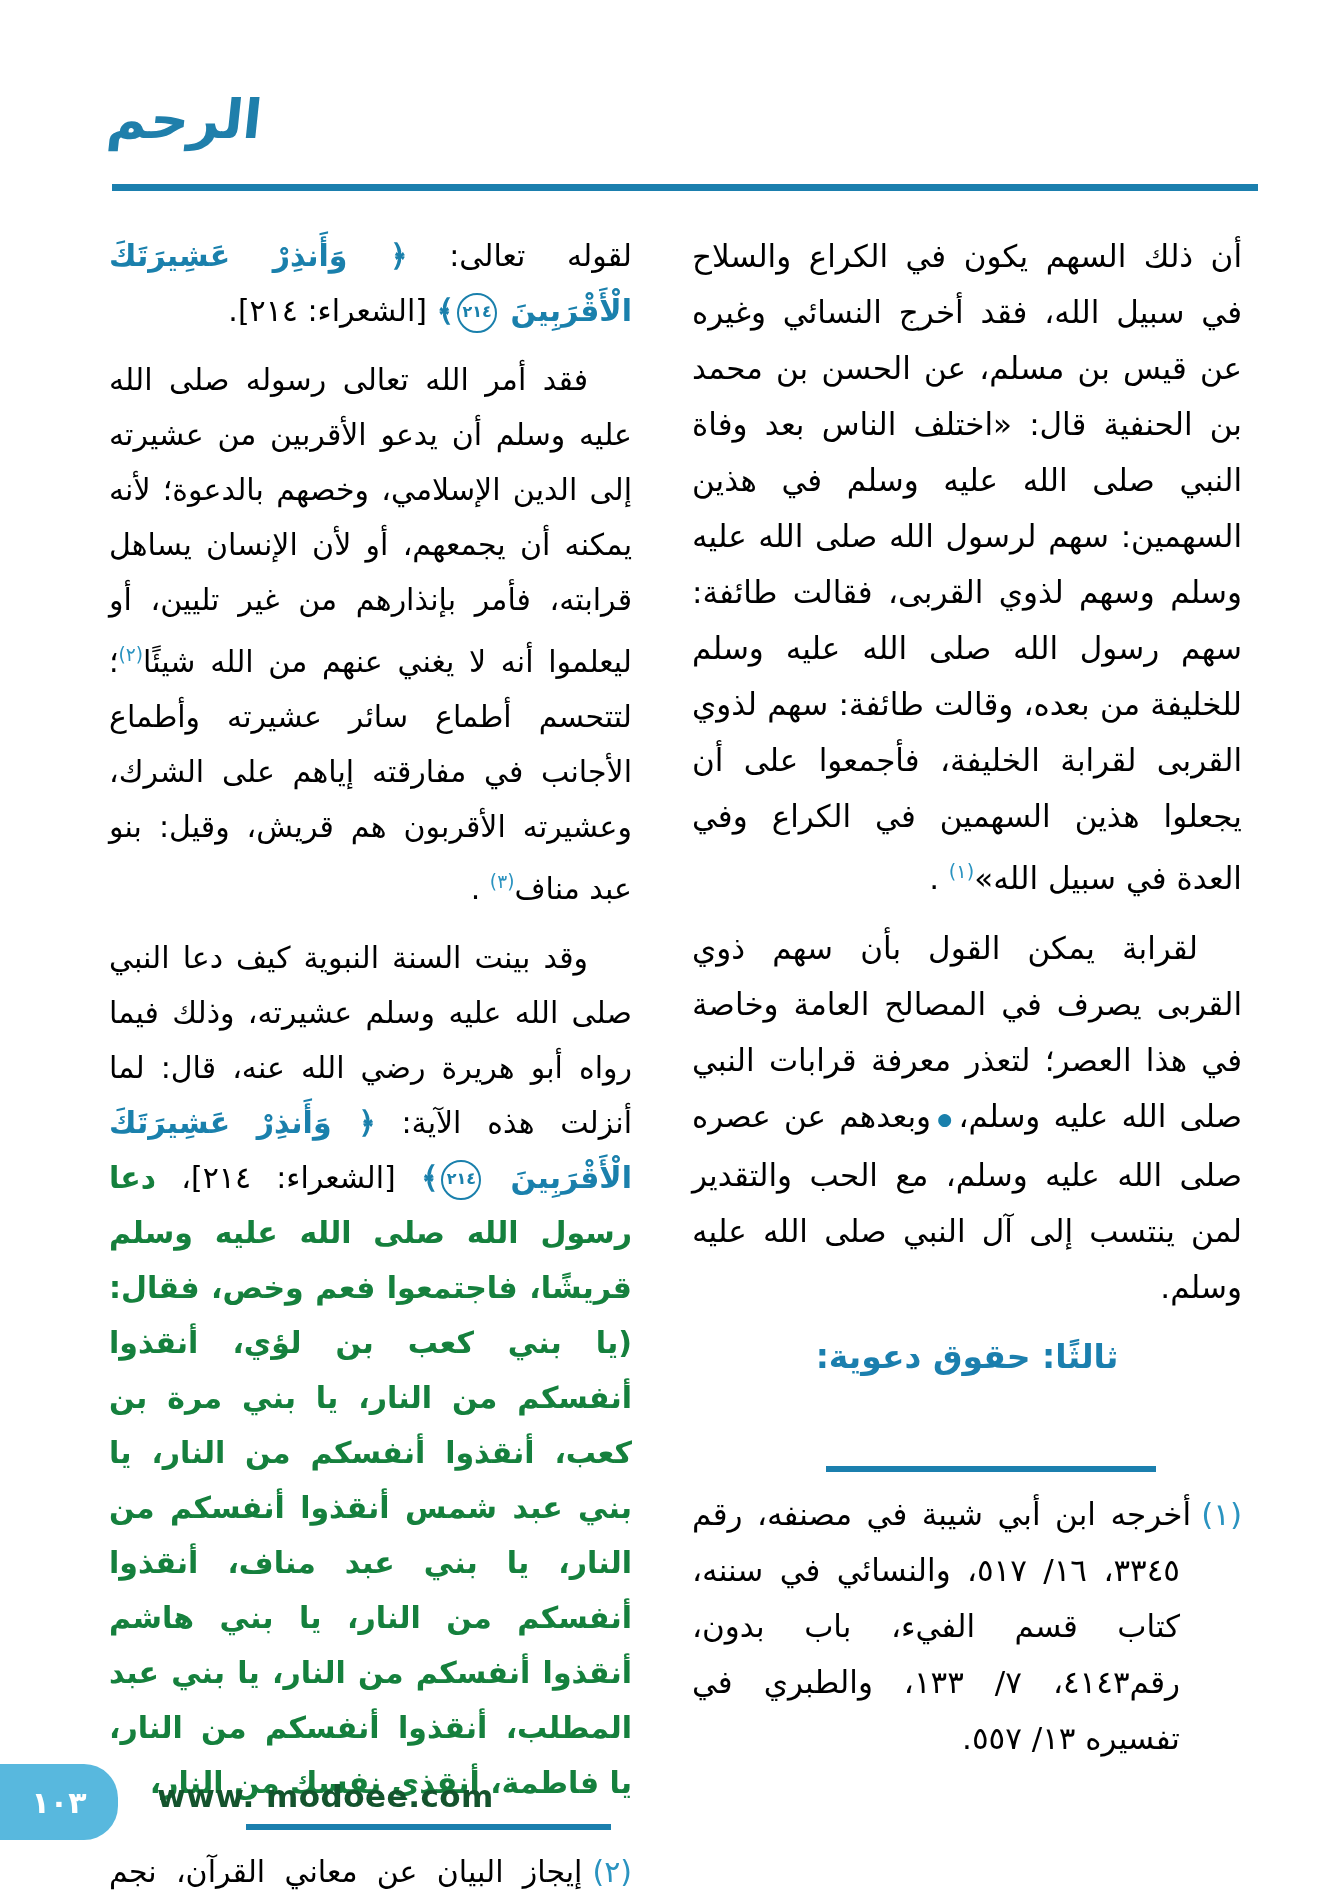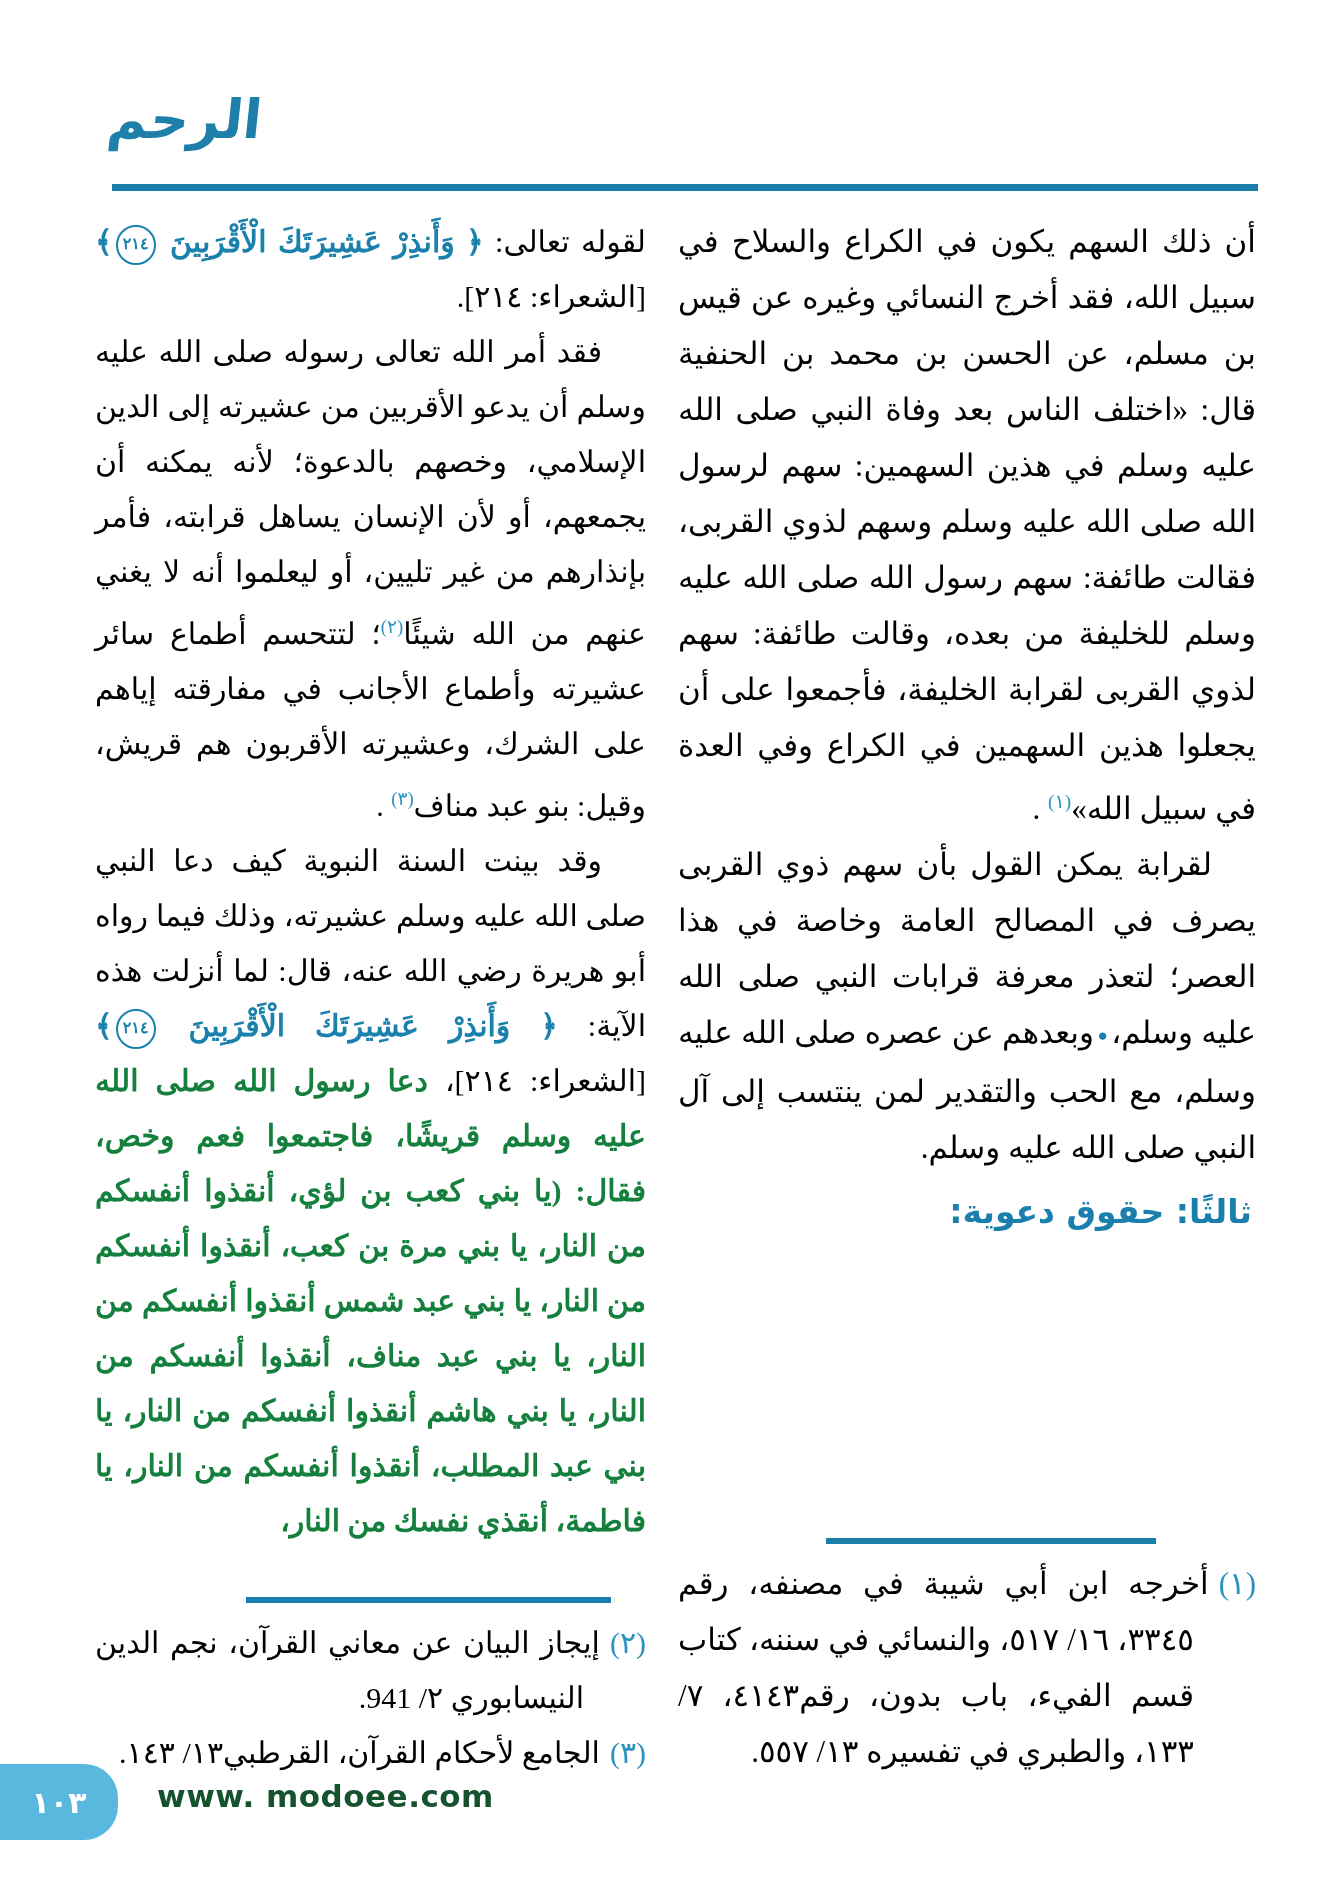--- a/index.html
+++ b/index.html
@@ -20,41 +20,41 @@
   }
   
   .columns{
     position:absolute;top:214px;right:83px;left:95px;height:1566px;
     display:flex;flex-direction:row;gap:32px;direction:rtl;
   }
   .col{display:flex;flex-direction:column;}
   .col-right{width:578px;}
   .col-left{flex:1;}
   .col p{
-    margin:0;text-align:justify;direction:rtl;
-    font-size:31px;line-height:56px;font-family:Liberation Serif, serif;
+    margin:14px;text-align:justify;direction:rtl;
+    font-size:31px;line-height:56px;
   }
   .col-left p{font-size:30px;line-height:55px;}
   .para-indent{text-indent:44px;}
   .seg-normal{color:#000;}
   .seg-bold{color:#15803d;font-weight:bold;}
   .seg-quran{color:#1a80ac;font-weight:bold;}
   .seg-marker{
     color:#2a93c0;font-size:0.62em;vertical-align:super;font-weight:normal;
   }
   .seg-bullet{color:#1a80ac;font-size:0.55em;vertical-align:middle;padding:0 3px;}
   .seg-ayah{
     display:inline-block;width:36px;height:36px;border:2px solid #1a80ac;
     border-radius:50%;color:#1a80ac;font-size:16px;line-height:34px;
     text-align:center;vertical-align:middle;font-weight:bold;margin:0 3px;
     text-indent:0;
   }
   .sub-heading{
     color:#1b7fae;font-weight:bold;font-size:33px;line-height:56px;
-    margin:8px 4px 6px;text-align:right;
+    margin:8px 4px 6px;text-align:center;
   }
   
   .fnblock{margin-top:auto;}
   .fn-rule{height:6px;background:#1b7fae;margin-bottom:12px;}
   .fn-rule-right{width:330px;margin-right:100px;}
   .fn-rule-left{width:365px;margin-right:35px;}
   .fn-item{
     margin:0;font-size:26px;line-height:46px;text-align:justify;direction:rtl;
     padding-right:62px;text-indent:-62px;
   }

